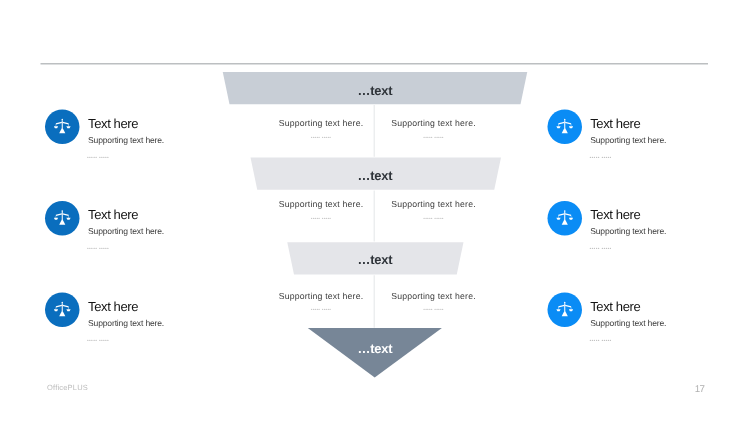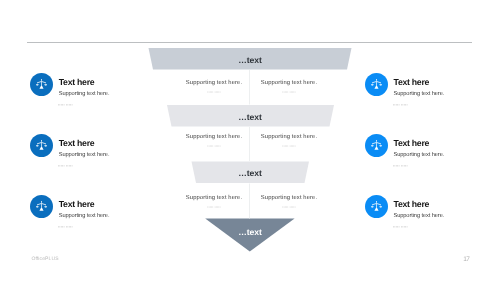--- a/index.html
+++ b/index.html
@@ -7,21 +7,21 @@
        font-family:"Liberation Sans",sans-serif;
        -webkit-font-smoothing:antialiased;text-rendering:geometricPrecision;}
   .slide{position:relative;width:500px;height:281px;background:#fff;overflow:hidden;}
 
   .hr{position:absolute;left:27.4px;top:42px;width:445px;height:0.9px;background:#bcbfc1;}
 
   .side-item{position:absolute;width:160px;height:34px;}
   .circ{position:absolute;left:0;top:0;width:23px;height:23px;border-radius:50%;}
   .circ svg{position:absolute;left:0;top:0;display:block;}
   .txtblk{position:absolute;left:28.7px;top:4.6px;}
-  .ttl{position:absolute;left:0;top:0;font-size:8.7px;font-weight:bold;letter-spacing:-0.26px;color:#151515;white-space:nowrap;line-height:8.7px;}
+  .ttl{position:absolute;left:0;top:0;font-size:8.7px;font-weight:normal;letter-spacing:-0.26px;color:#151515;white-space:nowrap;line-height:8.7px;}
   .sup{position:absolute;left:0;top:14.2px;font-size:5.7px;letter-spacing:-0.1px;color:#3b3b3b;white-space:nowrap;line-height:5.7px;}
   .tiny{position:absolute;left:-0.8px;top:25.0px;font-size:7.2px;color:#bdbdbd;white-space:nowrap;line-height:7.2px;letter-spacing:0.45px;transform:scale(0.46);transform-origin:0 0;}
 
   .funnel-svg{position:absolute;left:0;top:0;}
   .ftext{position:absolute;font-size:8.6px;font-weight:bold;letter-spacing:-0.1px;color:#2f343a;white-space:nowrap;
          text-align:center;width:120px;line-height:8.6px;}
   .ftext.w{color:#ffffff;}
 
   .note{position:absolute;text-align:center;width:90px;}
   .note .nsup{font-size:5.8px;letter-spacing:0.12px;color:#3b3b3b;white-space:nowrap;line-height:5.8px;}

